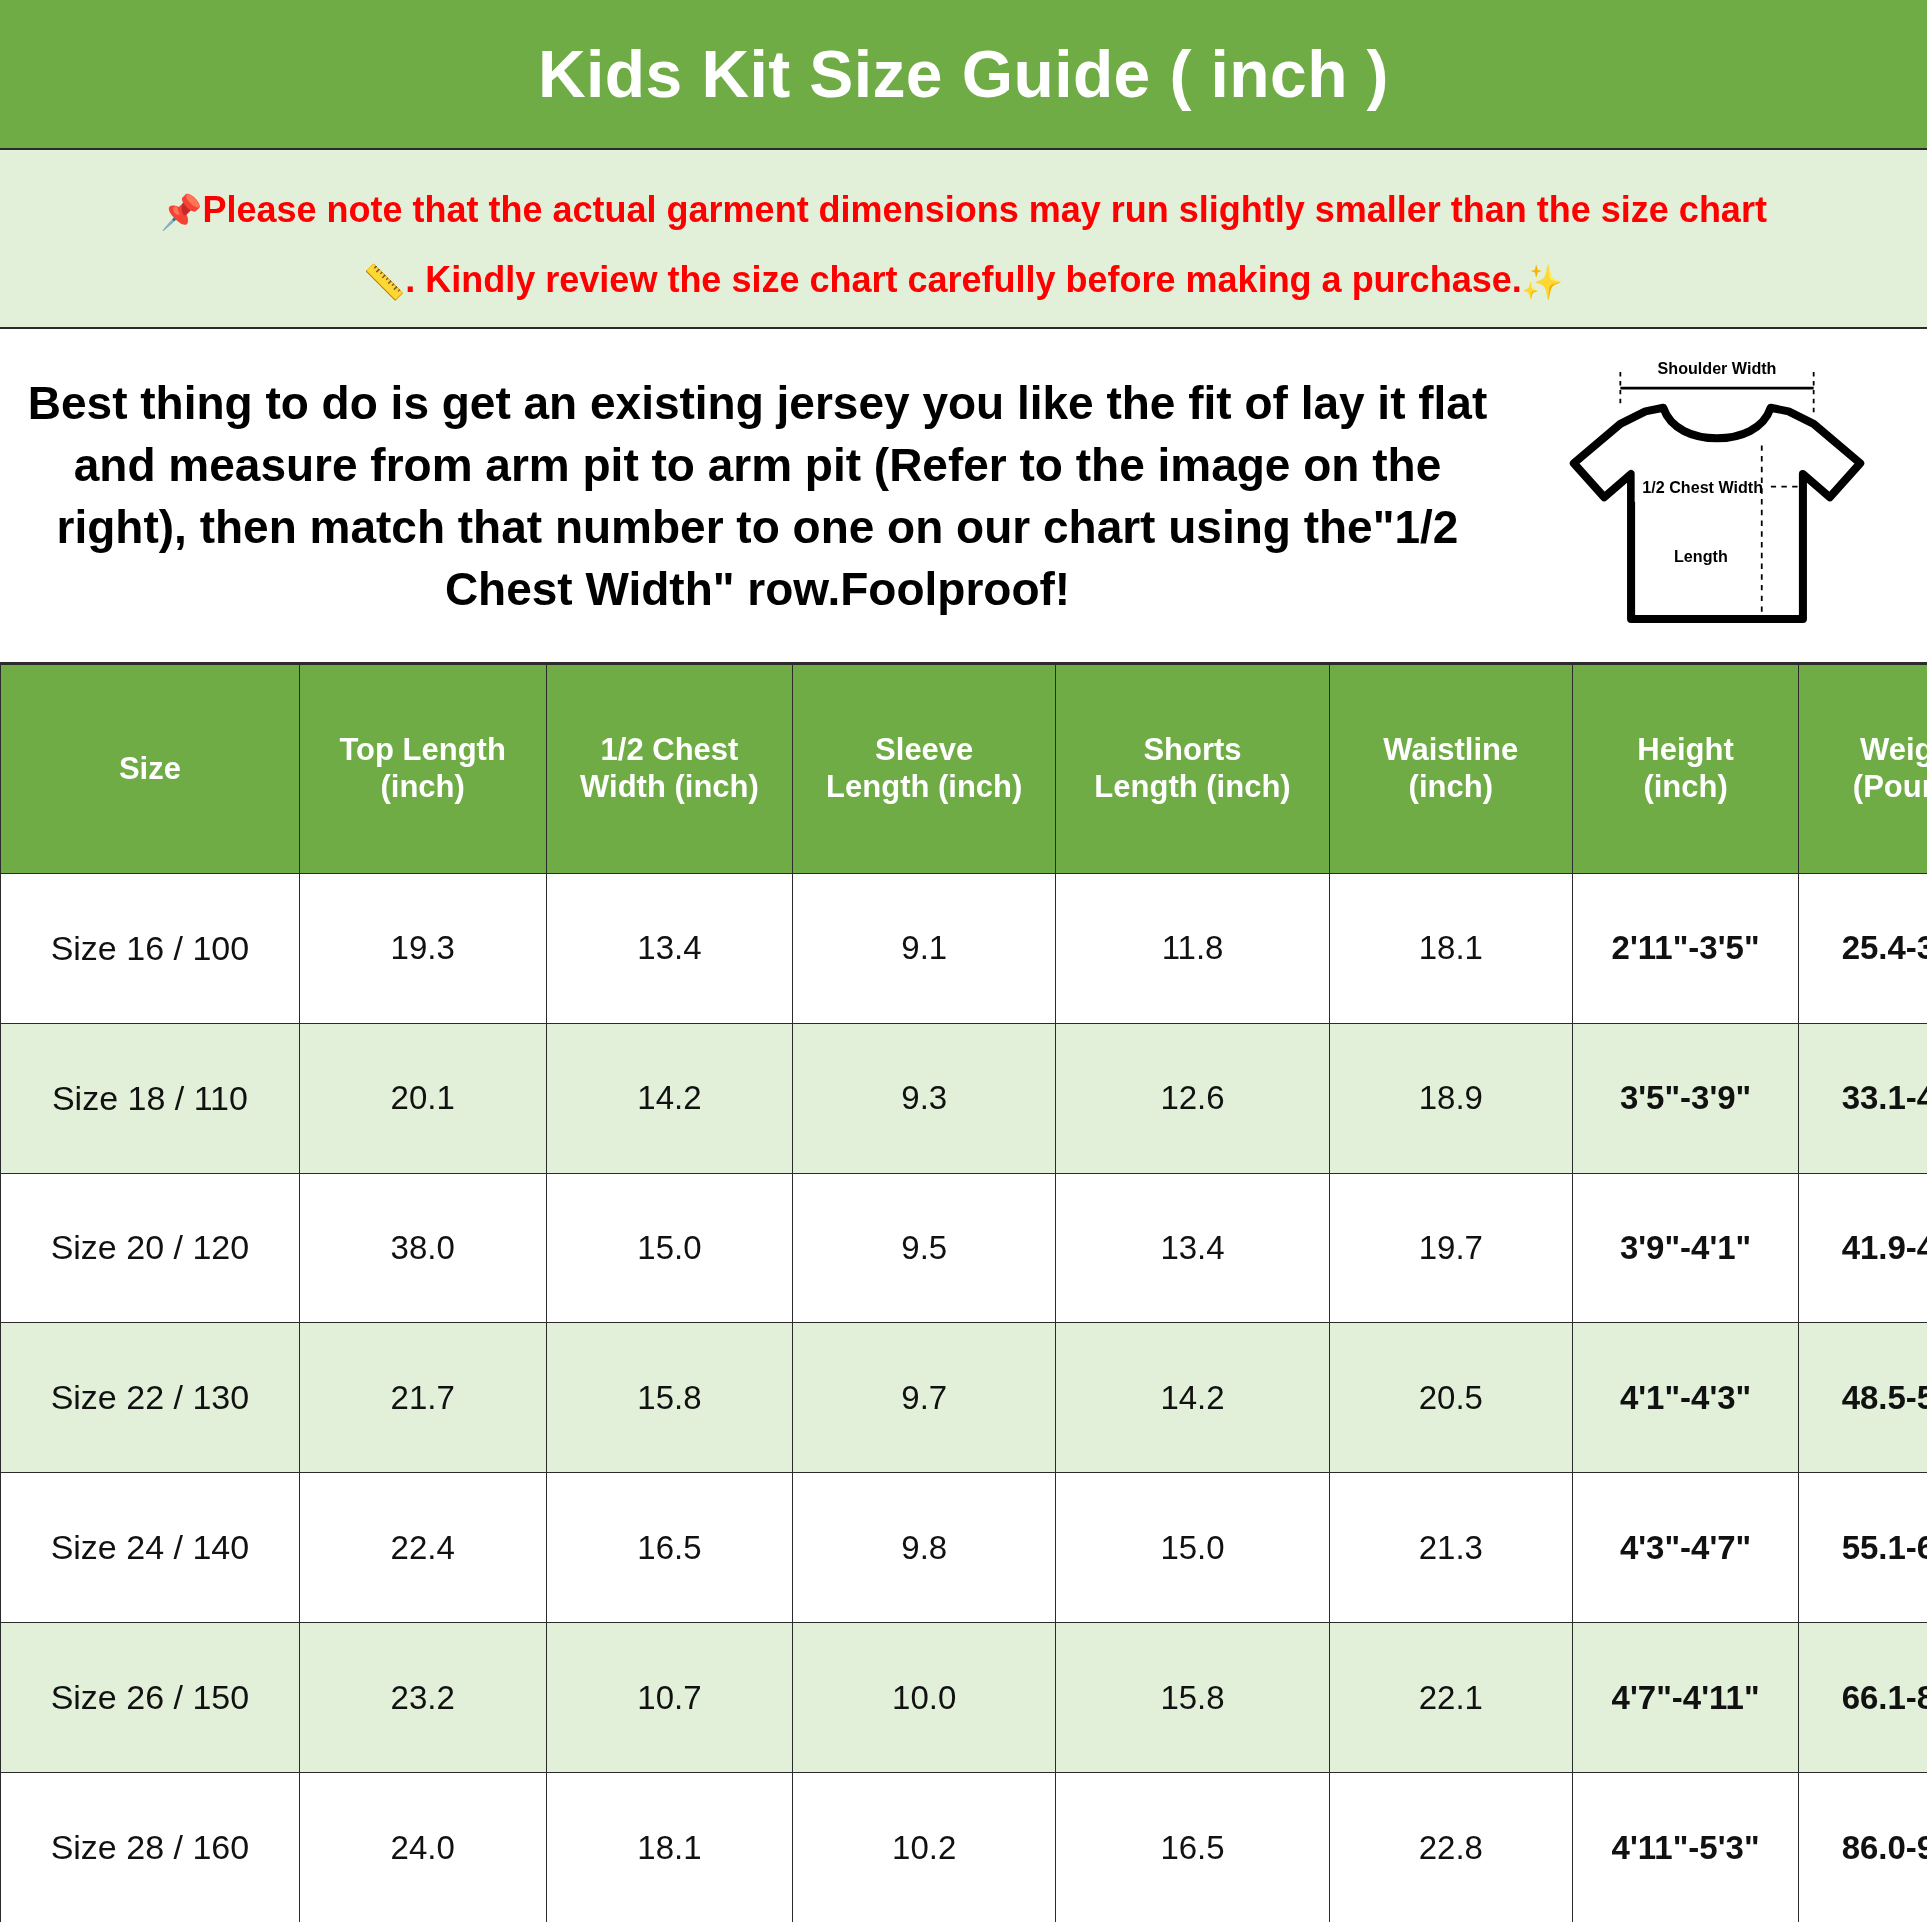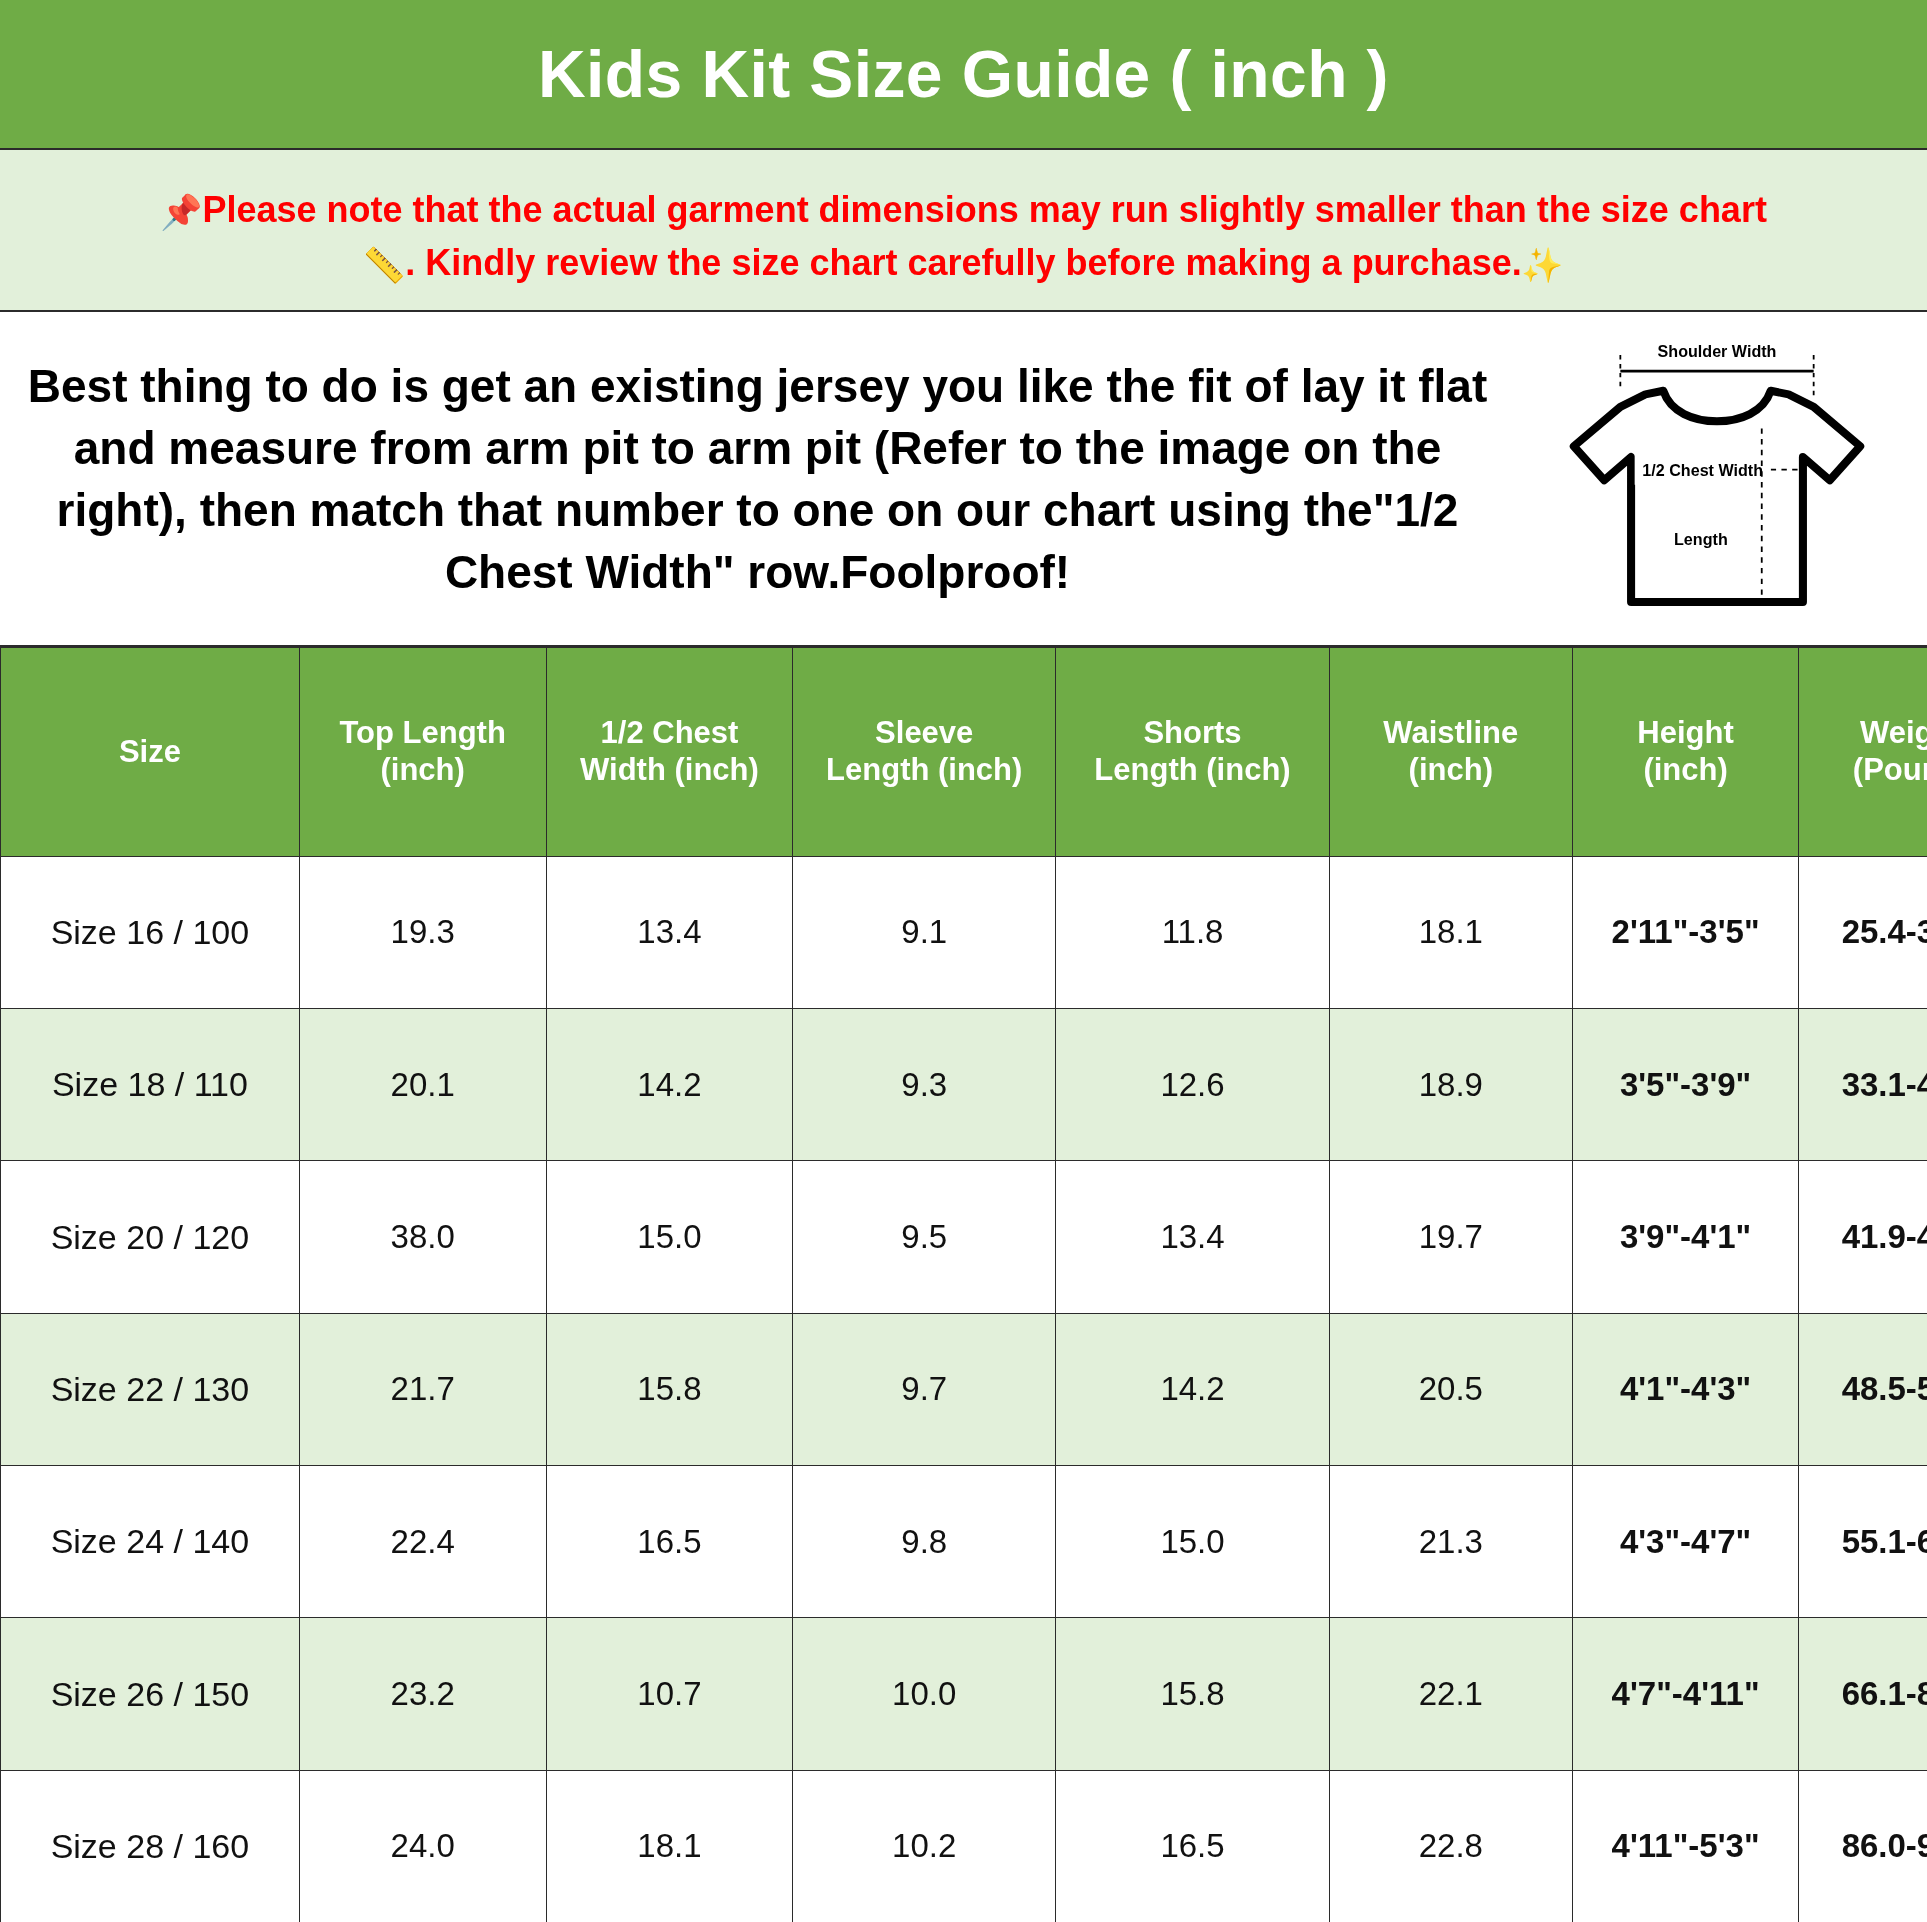--- a/index.html
+++ b/index.html
@@ -49,21 +49,21 @@
   }
   .note-line {
     color: #ff0000;
     font-size: 36px;
     font-weight: bold;
     text-align: center;
     line-height: 1.45;
     white-space: nowrap;
   }
   .note-line.second {
-    margin-top: 0;
+    margin-top: 17px;
   }
   .emoji {
     font-size: 34px;
     vertical-align: -1.8px;
   }
 
   
   .info-section {
     background: #ffffff;
     display: flex;

